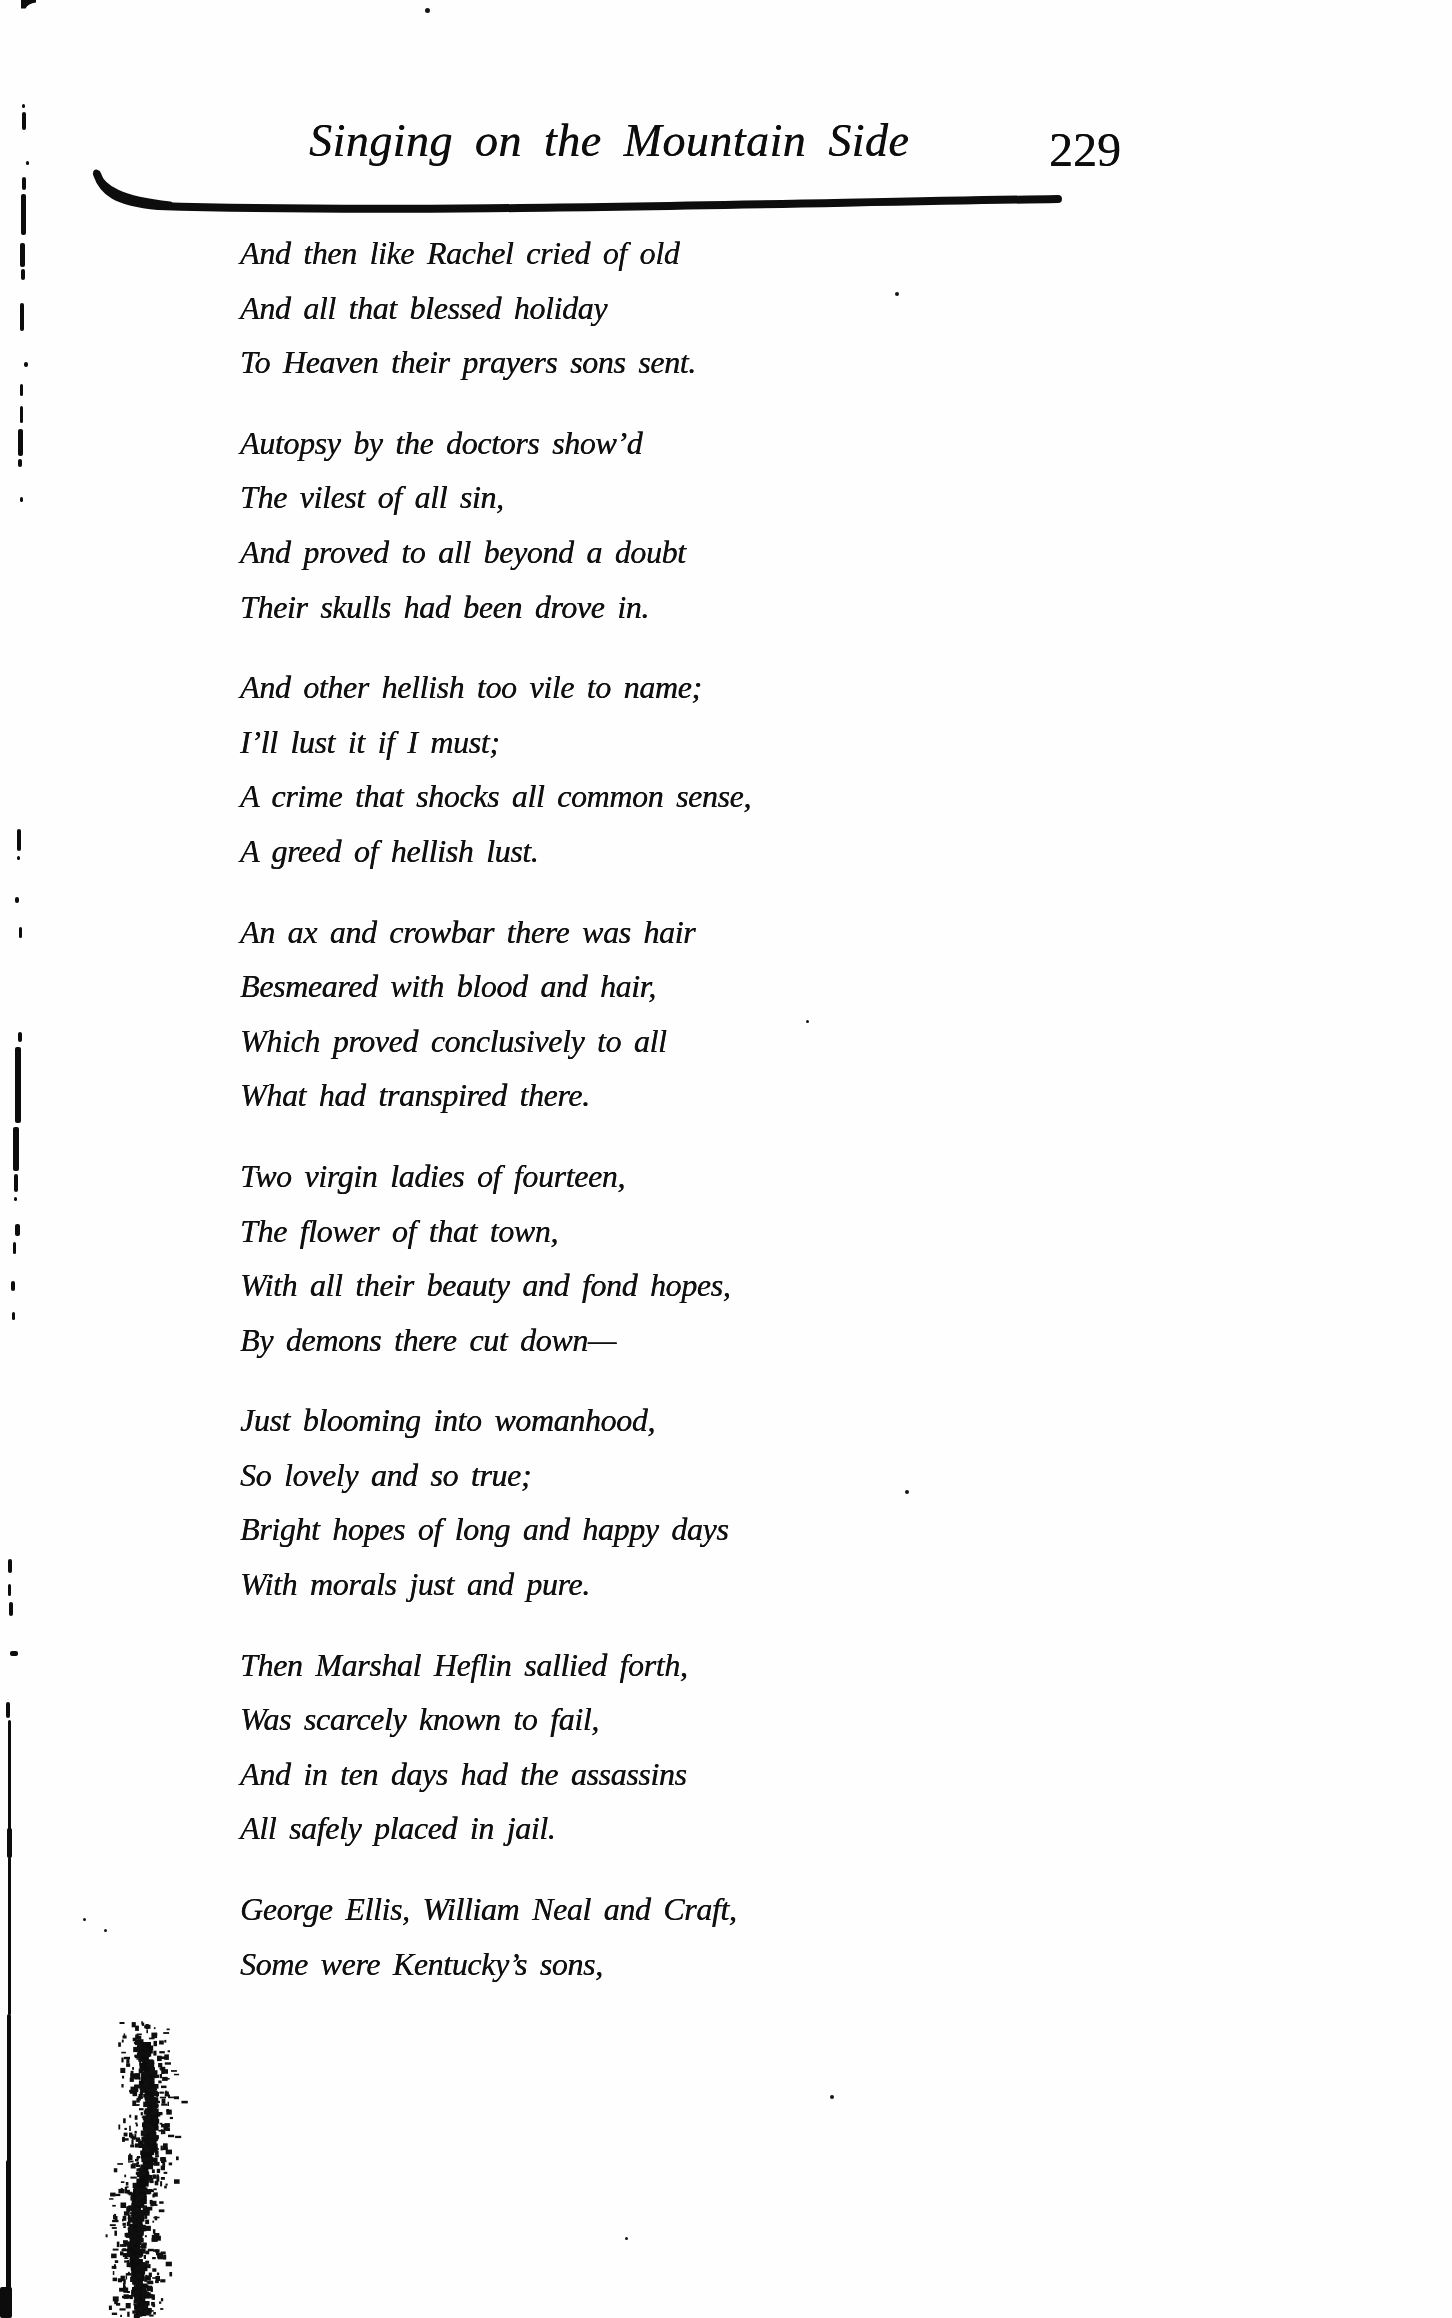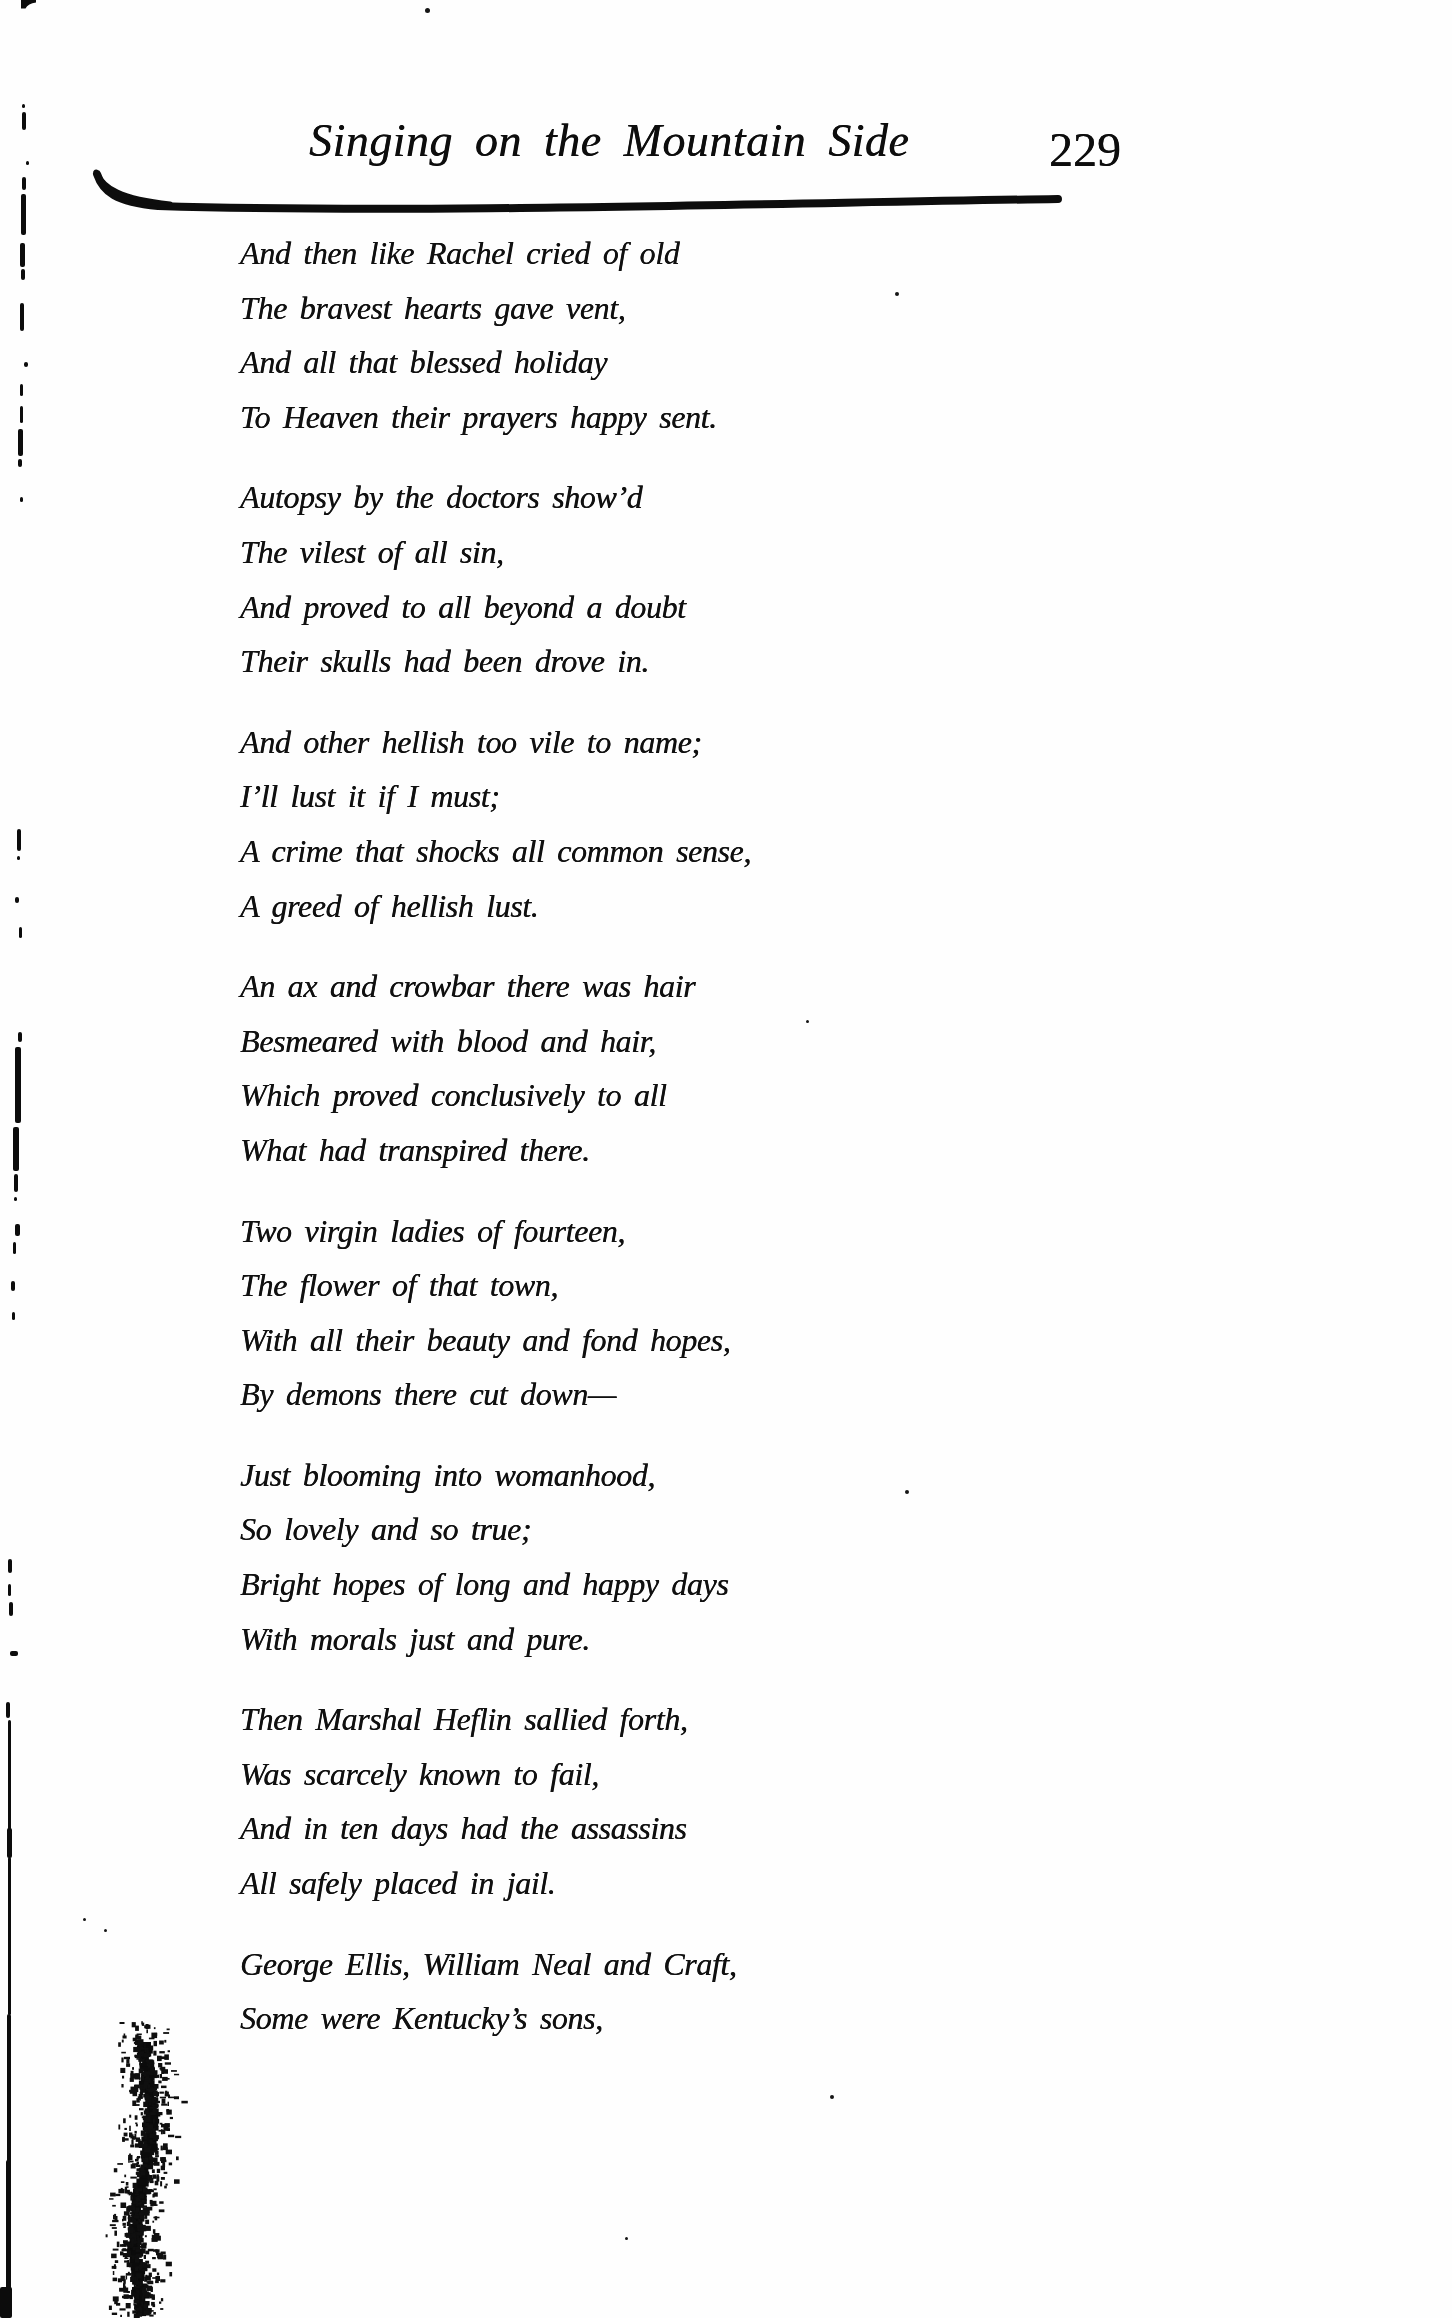--- a/index.html
+++ b/index.html
@@ -77,23 +77,22 @@
     <path d="M 96 172 C 104 188, 120 199, 170 204" fill="none" stroke="#0d0d0d" stroke-width="5" stroke-linecap="round"></path>
   </svg>
 
   <svg class="overlay" style="left:21px;top:0;" width="18" height="10" viewBox="0 0 18 10">
     <path d="M0,0 H15 V2.5 Q7,3.5 4.5,8.5 H0 Z" fill="#0c0c0c"></path>
   </svg>
 
   <div class="poem">
     <div class="stanza">
       <div class="poem-line">And then like Rachel cried of old</div>
-      <div class="poem-line">The bravest hearts gave vent,</div>
       <div class="poem-line">And all that blessed holiday</div>
-      <div class="poem-line">To Heaven their prayers happy sent.</div>
+      <div class="poem-line">To Heaven their prayers sons sent.</div>
     </div>
     <div class="stanza">
       <div class="poem-line">Autopsy by the doctors show’d</div>
       <div class="poem-line">The vilest of all sin,</div>
       <div class="poem-line">And proved to all beyond a doubt</div>
       <div class="poem-line">Their skulls had been drove in.</div>
     </div>
     <div class="stanza">
       <div class="poem-line">And other hellish too vile to name;</div>
       <div class="poem-line">I’ll lust it if I must;</div>

